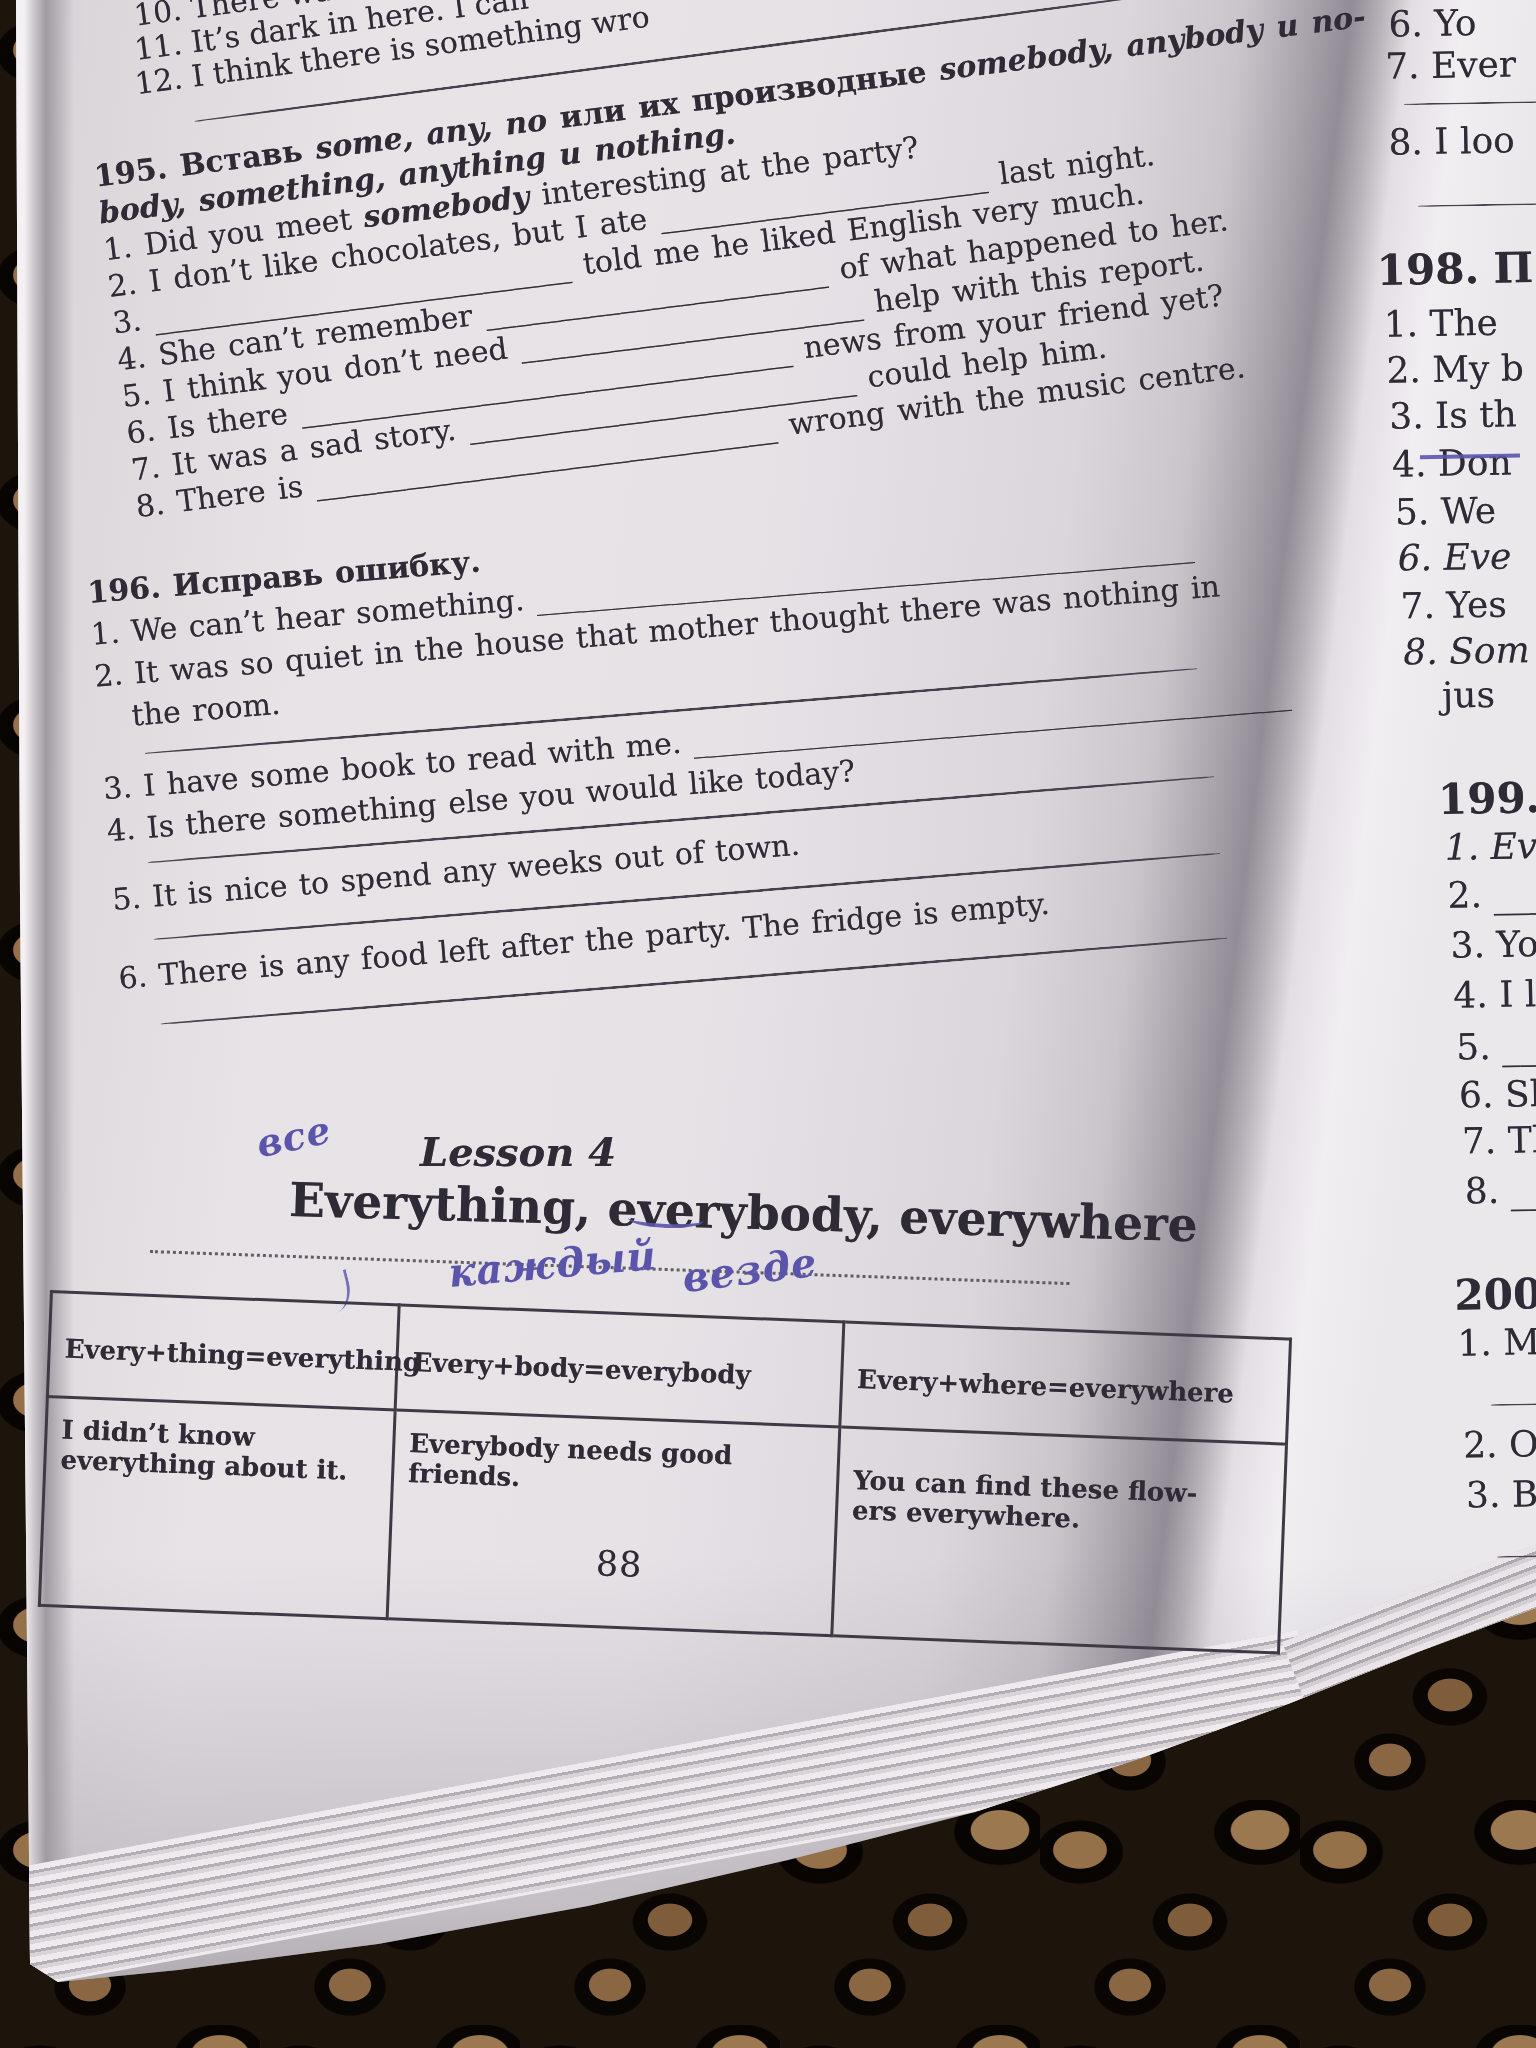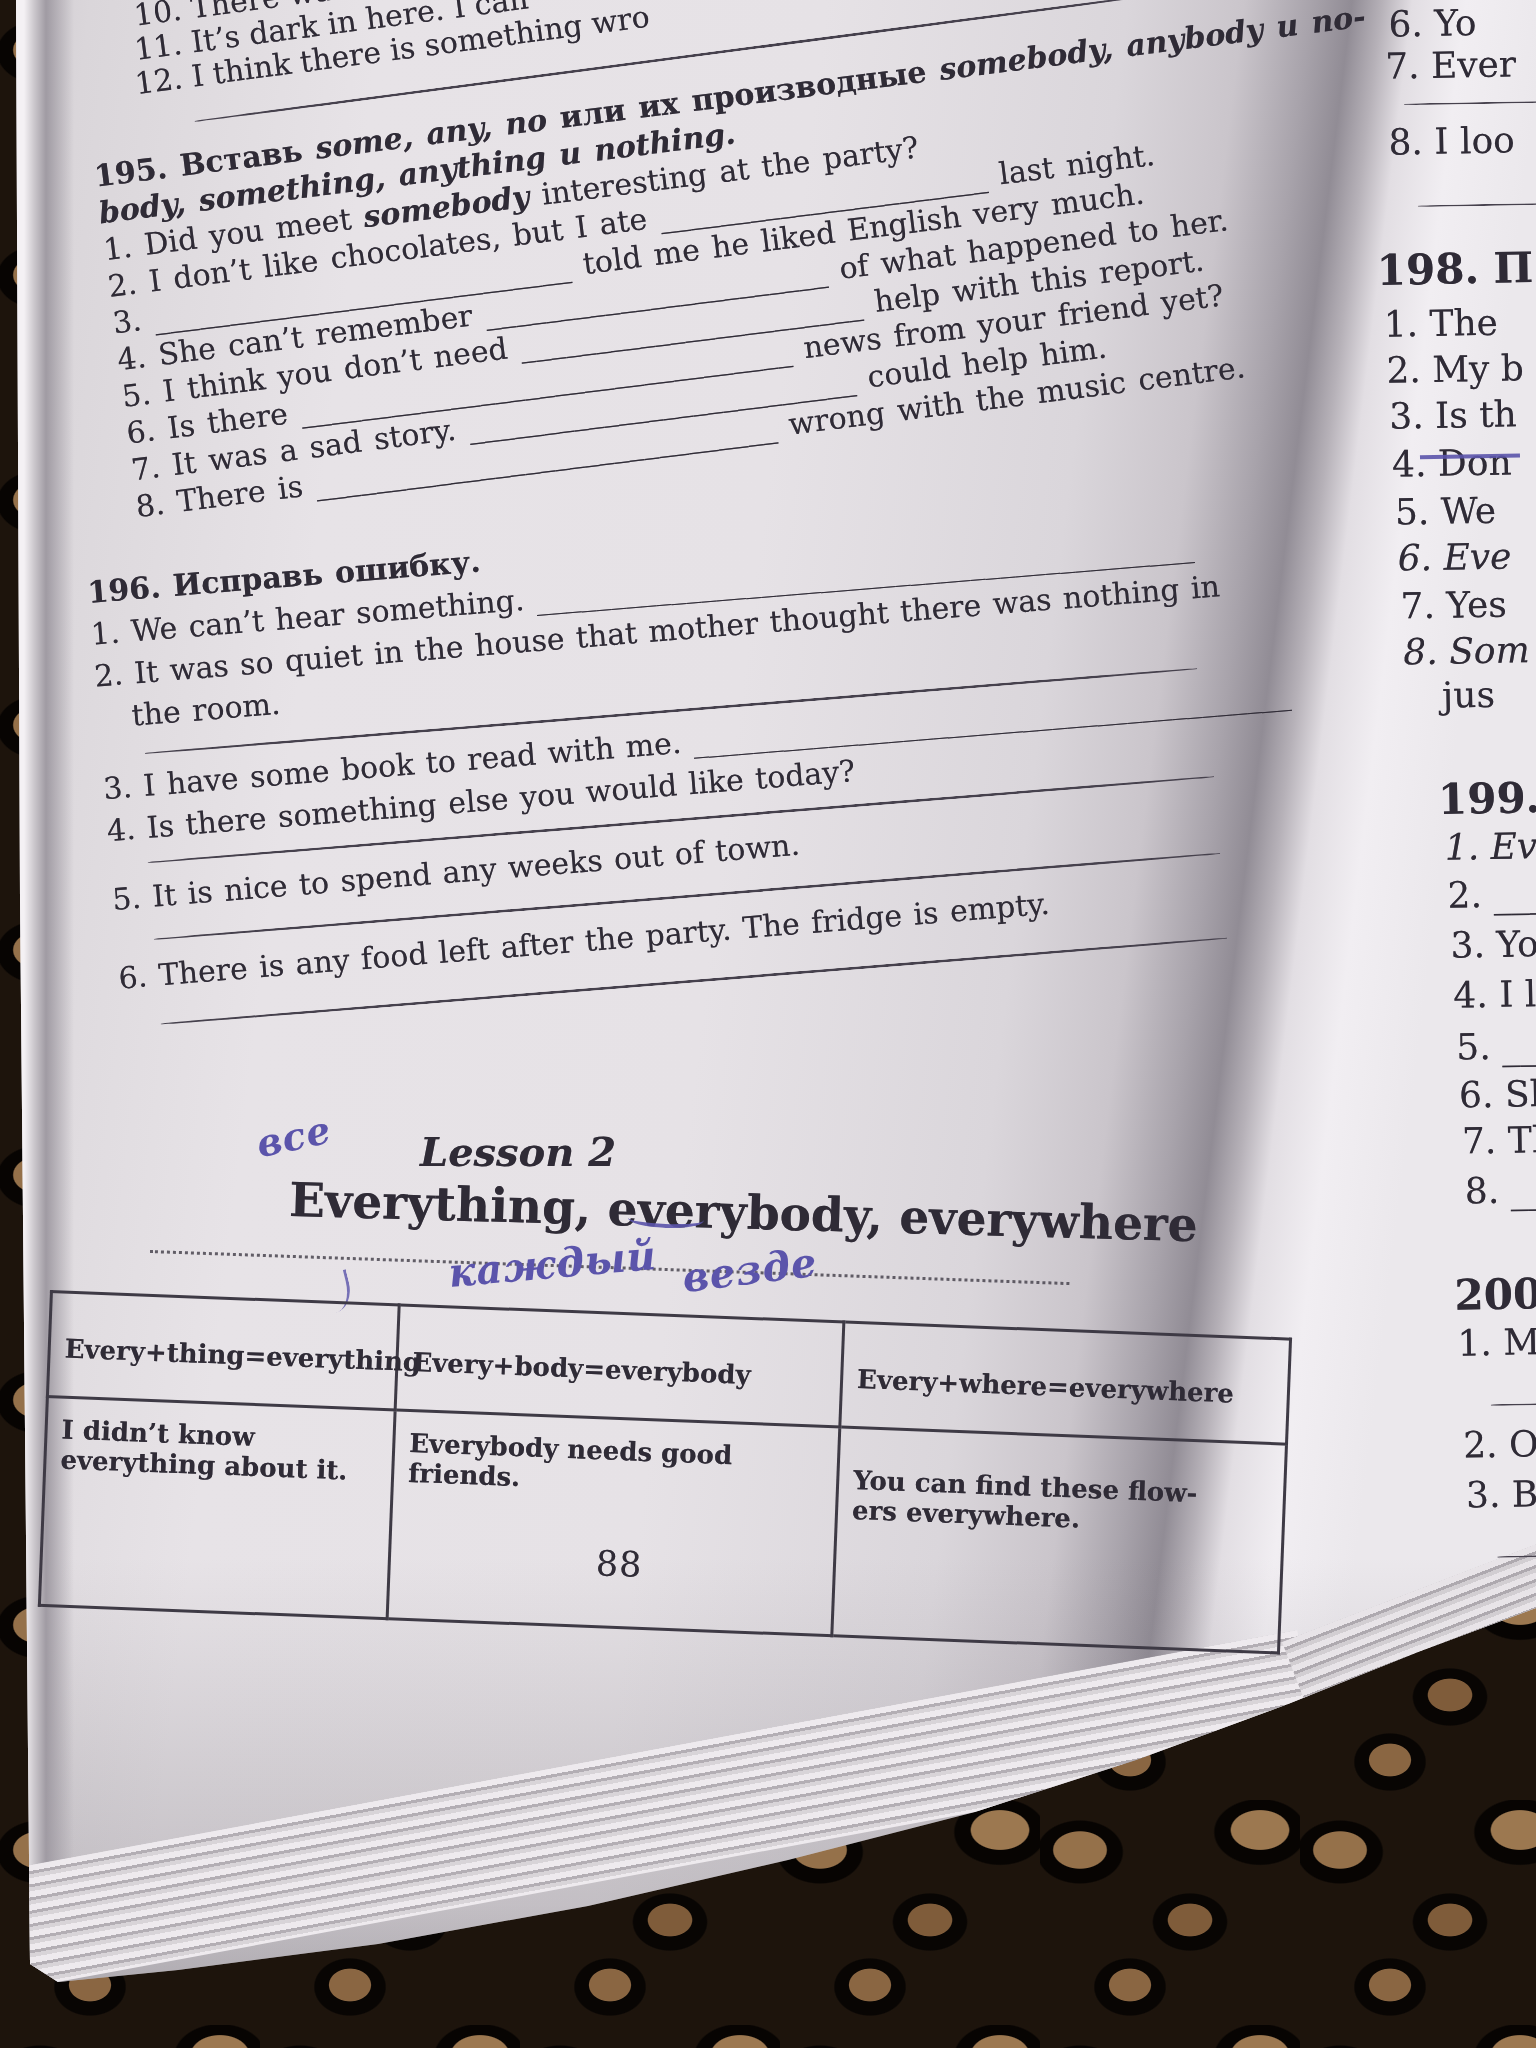--- a/index.html
+++ b/index.html
@@ -104,21 +104,21 @@
       <div class="rule" style="width:1056px;margin:16px 0 10px 44px"></div>
       <div class="ln">3. I have some book to read with me. ________________________________________</div>
       <div class="ln">4. Is there something else you would like today?</div>
       <div class="rule" style="width:1070px;margin:12px 0 12px 38px"></div>
       <div class="ln">5. It is nice to spend any weeks out of town.</div>
       <div class="rule" style="width:1070px;margin:20px 0 14px 38px"></div>
       <div class="ln">6. There is any food left after the party. The fridge is empty.</div>
       <div class="rule" style="width:1070px;margin:26px 0 0 38px"></div>
     </div>
 
-    <div class="abs pgtext ln b it" style="left:420px;top:1128px;font-size:40px">Lesson 2</div>
+    <div class="abs pgtext ln b it" style="left:420px;top:1128px;font-size:40px">Lesson 4</div>
     <div class="abs pgtext ln b" style="left:290px;top:1172px;font-size:47px;transform:rotate(1.6deg);transform-origin:0 0">Everything, everybody, everywhere</div>
     <div class="abs" style="left:150px;top:1250px;width:920px;border-bottom:3px dotted #4a4650;opacity:.85;transform:rotate(2deg);transform-origin:0 0"></div>
     <div class="abs hw ln" style="left:256px;top:1114px;font-size:38px;transform:rotate(-12deg)">все</div>
     <div class="abs hw ln" style="left:448px;top:1240px;font-size:40px;transform:rotate(-5deg)">каждый</div>
     <div class="abs hw ln" style="left:682px;top:1246px;font-size:40px;transform:rotate(-7deg)">везде</div>
     <div class="abs" style="left:628px;top:1210px;width:76px;height:14px;border-bottom:4px solid #5b54ab;border-radius:0 0 100% 100%;transform:rotate(2deg);opacity:.9"></div>
     <div class="abs" style="left:322px;top:1272px;width:26px;height:40px;border-right:3.5px solid #5b54ab;border-radius:0 0 90% 40%;transform:rotate(-14deg);opacity:.8"></div>
 
     <table class="abs pgtext" id="tbl">
       <colgroup>

